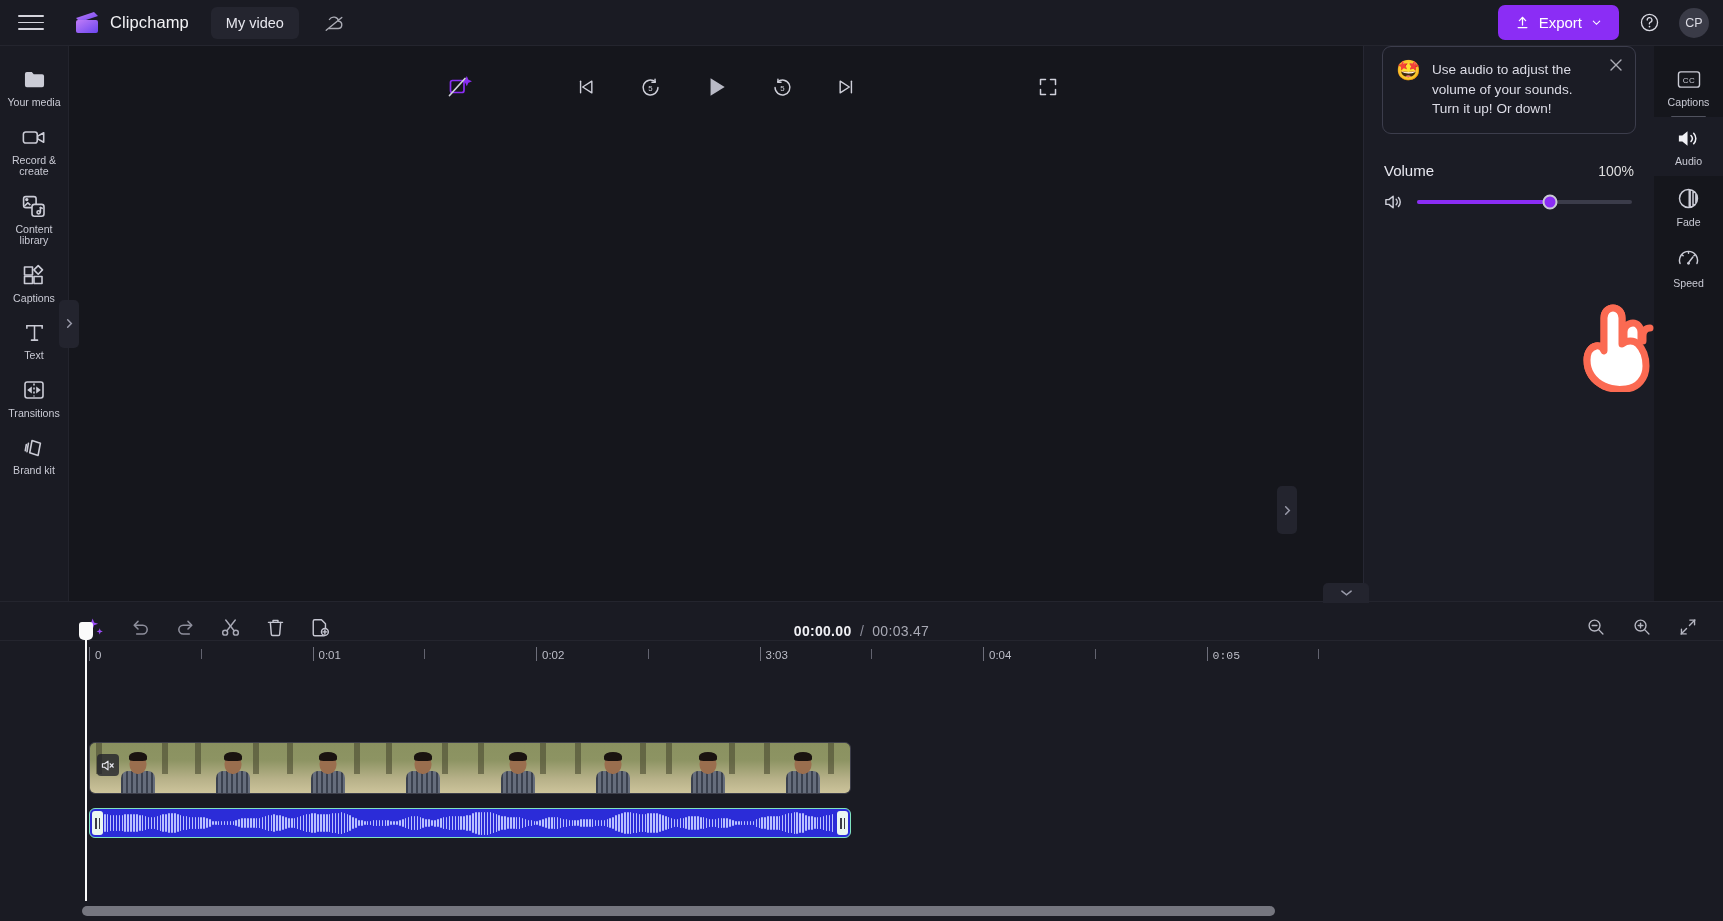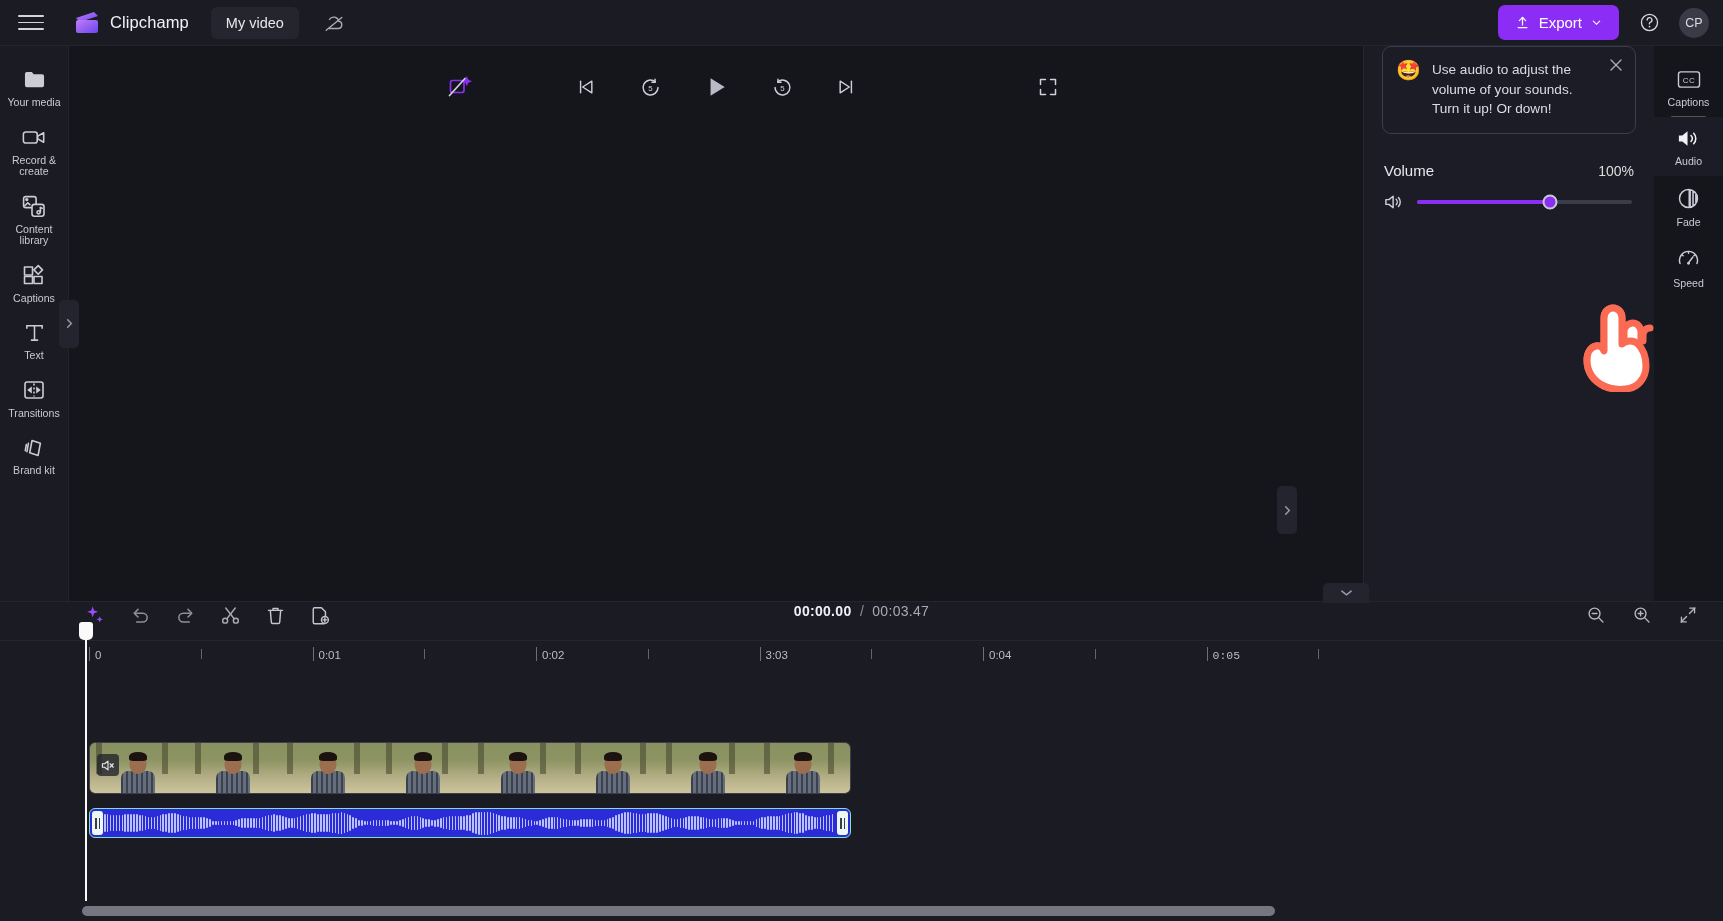--- a/index.html
+++ b/index.html
@@ -202,21 +202,21 @@
   }
   .chev-down {
     position:absolute; left:1323px; top:583px;
     width:46px;height:20px; background:#23242e; border-radius:5px 5px 0 0;
     display:flex;align-items:center;justify-content:center; cursor:pointer; z-index:25;
   }
 
   
   .timeline { height:320px; min-height:320px; background:#1a1b23; display:flex; flex-direction:column; position:relative; }
   .tl-toolbar {
-    height:40px; display:flex; align-items:flex-start; padding:0 22px 0 82px;
+    height:40px; display:flex; align-items:flex-end; padding:0 22px 0 82px;
     border-top:1px solid #24252e; border-bottom:1px solid #24252e; position:relative;
   }
   .tl-tools { display:flex; align-items:center; gap:19px; }
   .tl-tool { width:26px;height:26px;display:flex;align-items:center;justify-content:center;cursor:pointer;}
   .tl-time { position:absolute; left:0; right:0; text-align:center; pointer-events:none; }
   .tl-time .cur { font-size:14px; font-weight:bold; color:#f0f0f4; letter-spacing:.3px;}
   .tl-time .sep { font-size:14px; color:#8b8c99; margin:0 4px;}
   .tl-time .tot { font-size:14px; color:#a8a9b4; letter-spacing:.3px;}
   .tl-zoom { margin-left:auto; display:flex; align-items:center; gap:20px; }
 

